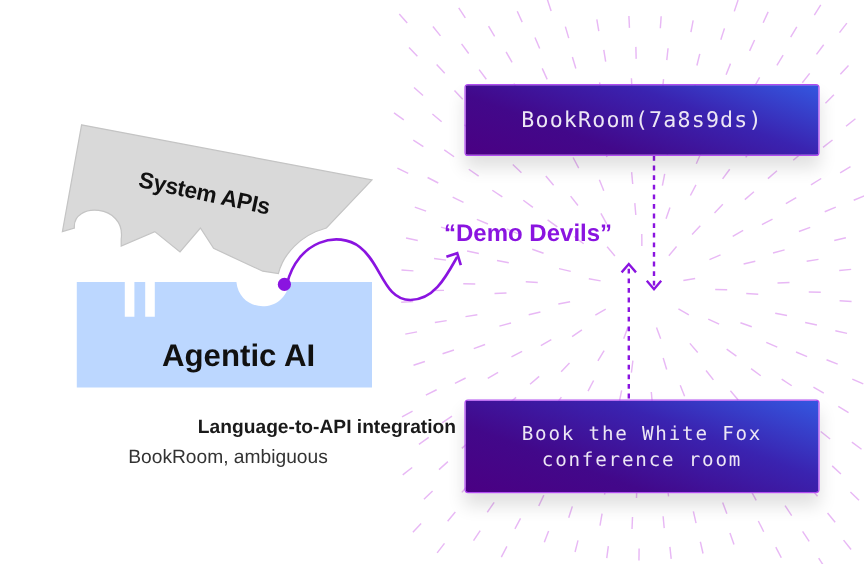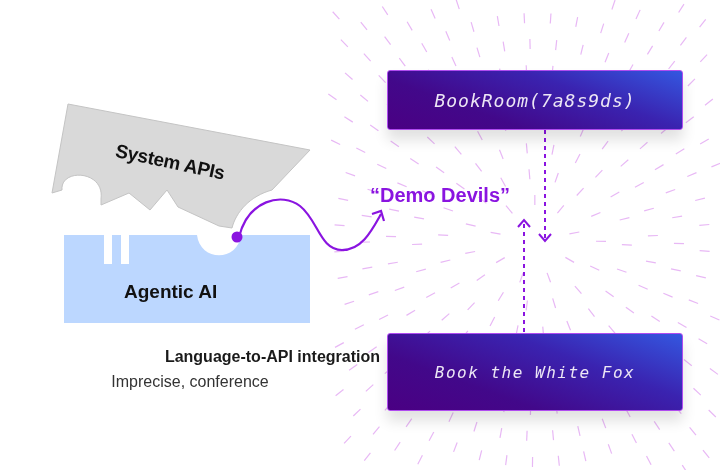--- a/index.html
+++ b/index.html
@@ -5,31 +5,31 @@
   html, body { margin:0; padding:0; background:#ffffff; }
   body { width:720px; height:470px; position:relative; overflow:hidden; font-family:"Liberation Sans", sans-serif; }
   #bg { position:absolute; left:0; top:0; width:720px; height:470px; }
   #diagram { position:absolute; left:0; top:0; width:720px; height:470px; }
   .code-box {
     position:absolute; left:387px; width:294px;
     background: linear-gradient(200deg, #3457e0 0%, #3a23b0 35%, #42088a 70%, #4a0083 100%);
     border:1px solid #b04bf0; border-radius:3px;
     box-shadow: 0 10px 14px rgba(0,0,0,0.12);
     color:#ece6f5; font-family:"DejaVu Sans Mono", monospace; text-align:center;
-    display:flex; align-items:center; justify-content:center;font-style:italic;
+    display:flex; align-items:center; justify-content:center;
   }
   #box-top { top:70px; height:58px; font-size:18px; letter-spacing:1px; }
   #box-bottom { top:333px; height:76px; font-size:16px; line-height:21px; letter-spacing:1.5px;align-items:center; }
   .caption { position:absolute; left:0; width:380px; text-align:center; color:#1a1a1a; }
   #cap-title { top:348px; font-size:16px; font-weight:bold;text-align:right; }
   #cap-sub { top:373px; font-size:16px; color:#333; }
   .label { position:absolute; }
   #demo-label { left:370px; top:184px; color:#8a14e0; font-size:20px; font-weight:bold; }
   #sys-label { left:118px; top:140px; font-size:19px; color:#111; transform:rotate(12deg); transform-origin:left top; font-weight:bold; letter-spacing:-0.3px;}
-  #ai-label { left:124px; top:281px; font-size:19px; color:#111; font-weight:bold; }
+  #ai-label { left:135px; top:281px; font-size:26px; color:#111; font-weight:bold; }
 </style>
 </head>
 <body>
 
 <svg id="bg" viewBox="0 0 720 470">
     <line x1="565.3736712887178" y1="257.3908048245308" x2="574.0518630854942" y2="262.3596062029681" stroke="#e8b8f5" stroke-width="1.2"></line>
     <line x1="547.0889882441594" y1="272.84594896227804" x2="550.5429848853479" y2="282.2305058086432" stroke="#e8b8f5" stroke-width="1.2"></line>
     <line x1="523.1477332460202" y1="272.93210853851457" x2="519.7613713163116" y2="282.3412824066616" stroke="#e8b8f5" stroke-width="1.2"></line>
     <line x1="504.75228558534053" y1="257.6089685299622" x2="496.11008146686635" y2="262.64010239566574" stroke="#e8b8f5" stroke-width="1.2"></line>
     <line x1="500.51007966518034" y1="234.04639644435446" x2="490.65581671237476" y2="232.34536685702716" stroke="#e8b8f5" stroke-width="1.2"></line>
@@ -307,17 +307,18 @@
 <div class="label" id="sys-label">System APIs</div>
 <div class="label" id="ai-label">Agentic AI</div>
 <div class="label" id="demo-label">“Demo Devils”</div>
 
 <div class="code-box" id="box-top">
   <span>BookRoom(7a8s9ds)</span>
 </div>
 <div class="code-box" id="box-bottom">
   <div>
     <div>Book the White Fox</div>
+    <div>conference room</div>
   </div>
 </div>
 
 <div class="caption" id="cap-title">Language-to-API integration</div>
-<div class="caption" id="cap-sub">Imprecise, conference</div>
+<div class="caption" id="cap-sub">BookRoom, ambiguous</div>
 
 </body></html>

